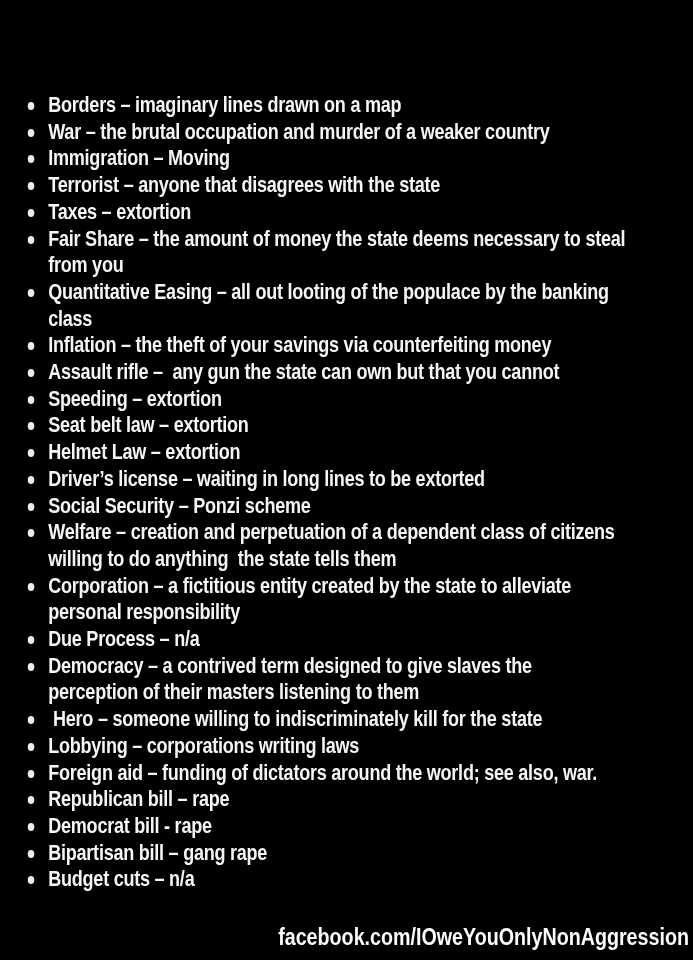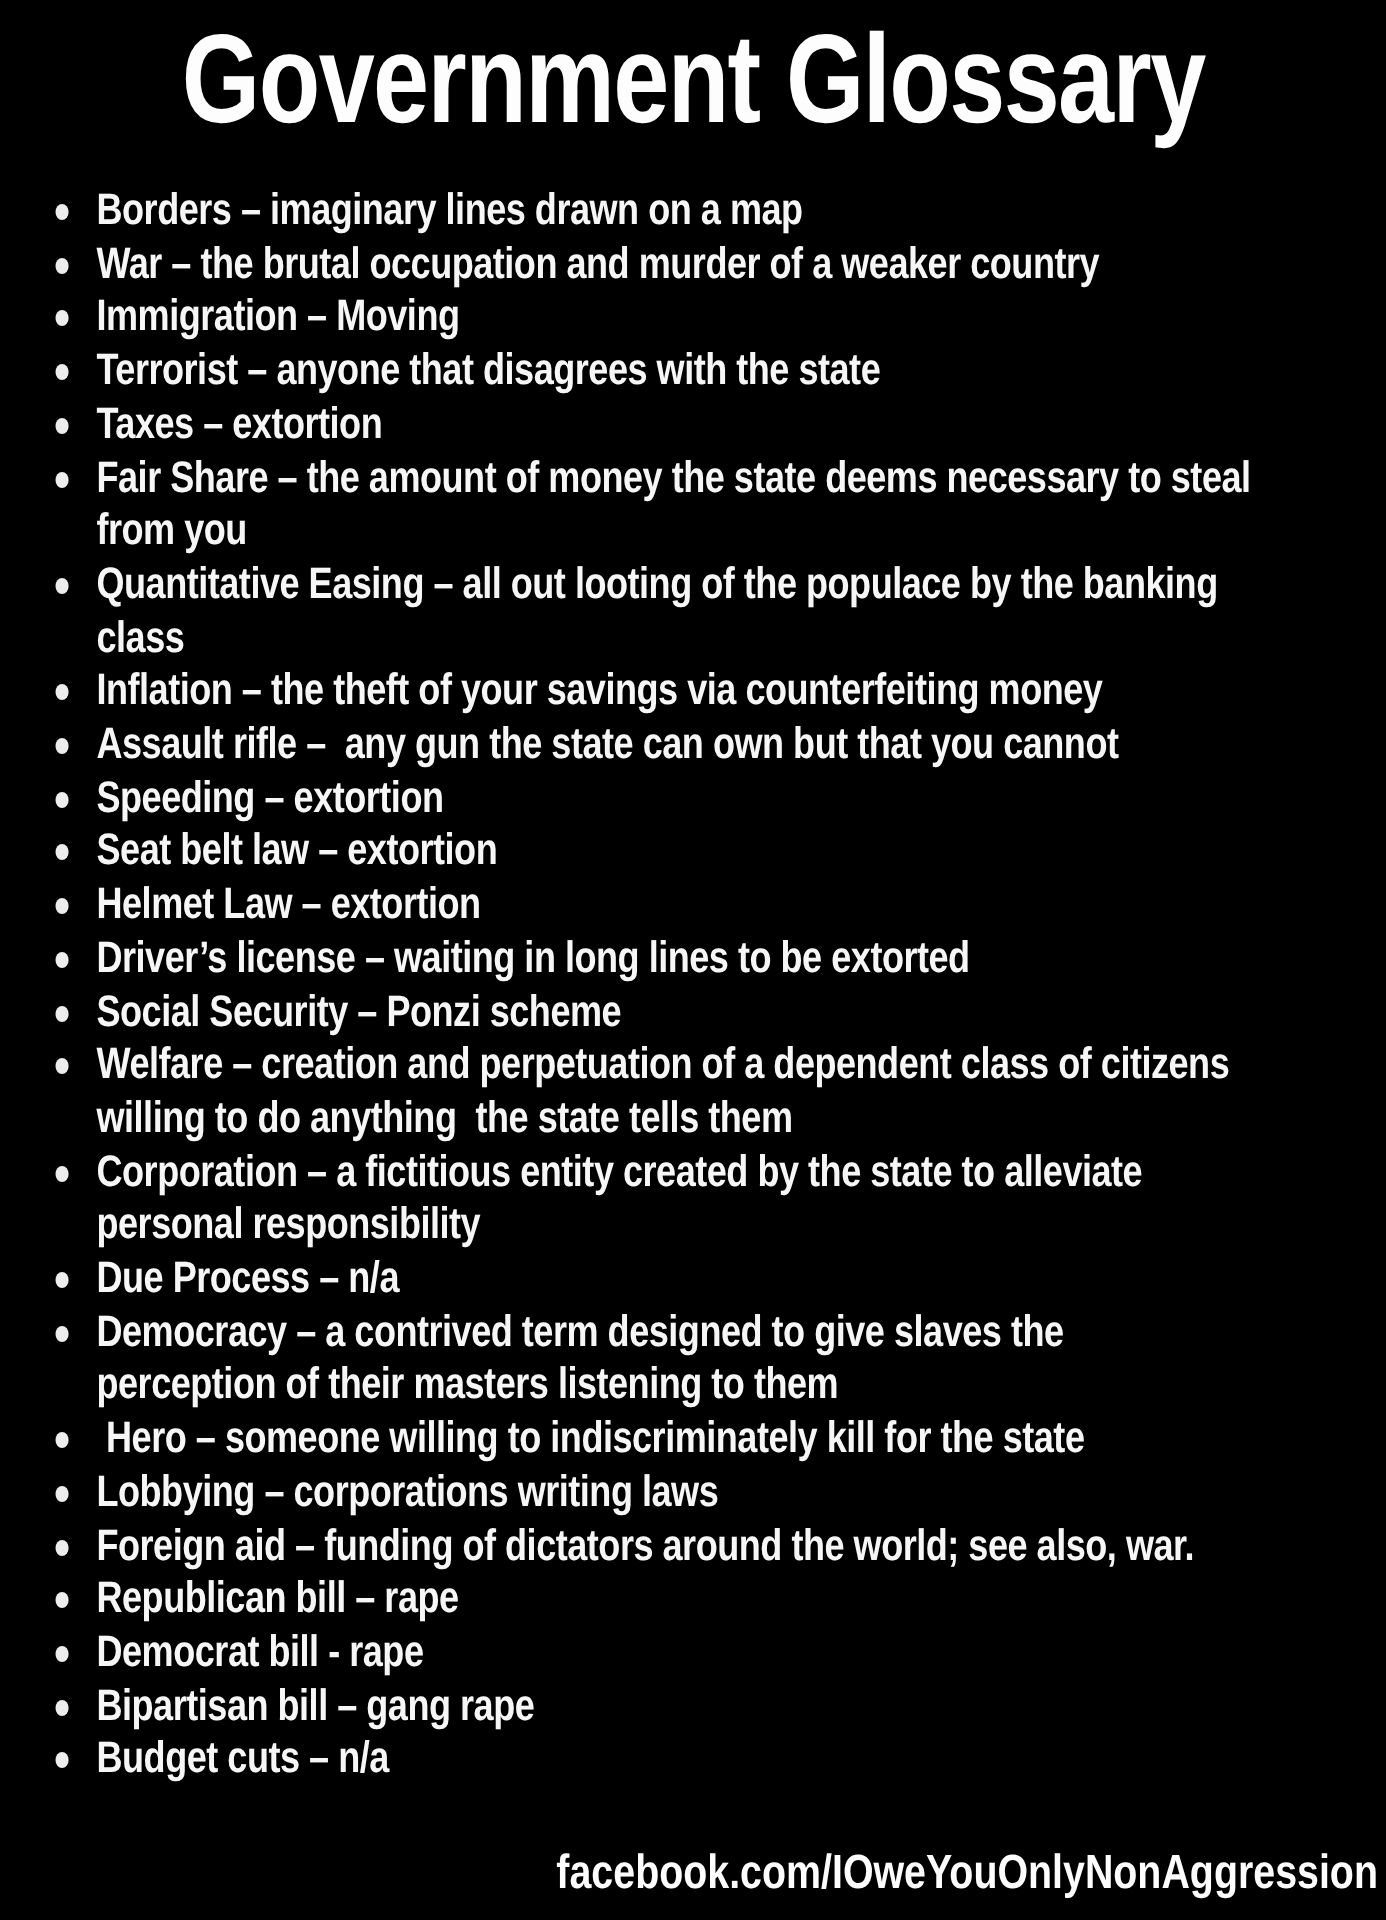--- a/index.html
+++ b/index.html
@@ -80,23 +80,20 @@
     transform: scaleX(0.82);
     transform-origin: 100% 50%;
     color: #fdfdfd;
   }
 </style>
 </head>
 <body>
 
 <div class="page">
 
-  <div class="title-row">
-    <span class="title">Government Glossary</span>
-  </div>
 
   <div class="list-wrap">
     <ul class="glossary">
       <li><span class="bullet"></span><span class="item-text">Borders – imaginary lines drawn on a map</span></li>
       <li><span class="bullet"></span><span class="item-text">War – the brutal occupation and murder of a weaker country</span></li>
       <li><span class="bullet"></span><span class="item-text">Immigration – Moving</span></li>
       <li><span class="bullet"></span><span class="item-text">Terrorist – anyone that disagrees with the state</span></li>
       <li><span class="bullet"></span><span class="item-text">Taxes – extortion</span></li>
       <li><span class="bullet"></span><span class="item-text">Fair Share – the amount of money the state deems necessary to steal
 from you</span></li>

